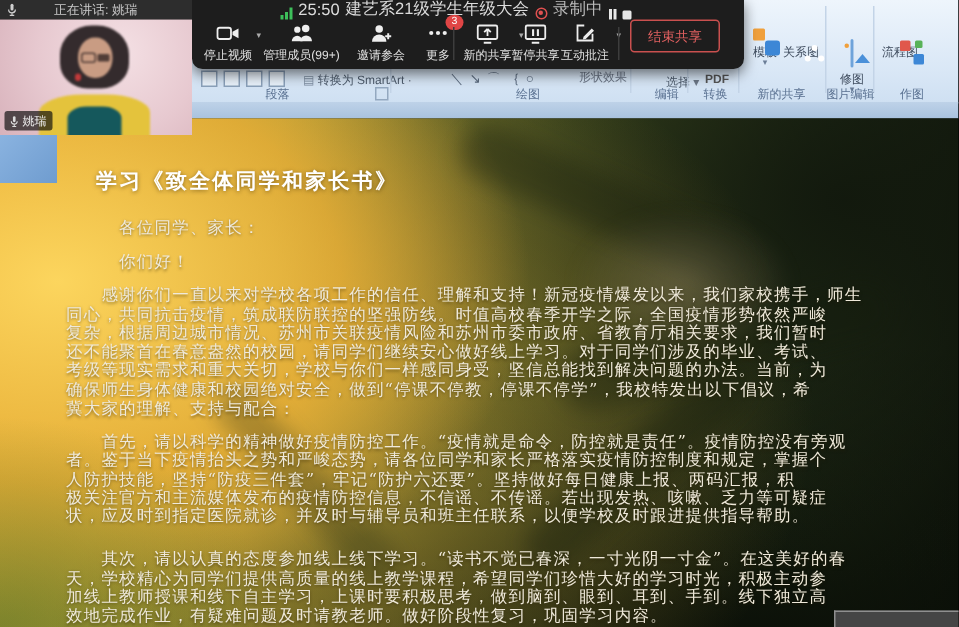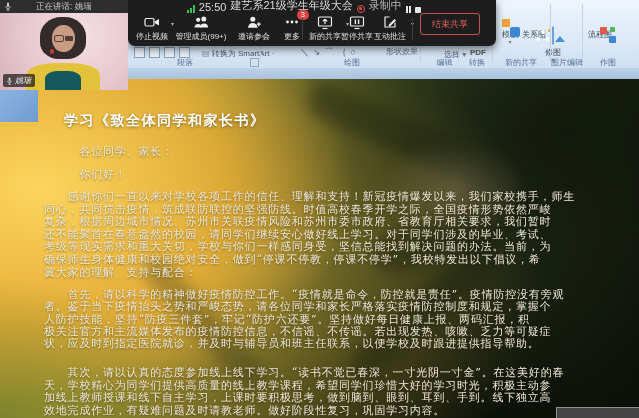--- a/index.html
+++ b/index.html
@@ -102,21 +102,21 @@
     background:radial-gradient(circle at 62% 28%,#f4e0e4,#e7c9d0 55%,#d8b2bb);}
   .person{position:absolute;left:0;top:0;width:100%;height:100%;filter:blur(.7px);}
   .hair{position:absolute;left:40px;top:4px;width:46px;height:42px;background:#342b2d;border-radius:46% 46% 40% 40%;}
   .face{position:absolute;left:52px;top:12px;width:23px;height:27px;background:#c99c83;border-radius:48%;}
   .spec{position:absolute;left:54px;top:22px;width:8px;height:5px;border:1px solid rgba(40,30,30,.75);border-radius:2px;
     box-shadow:10px 0 0 -1px rgba(40,30,30,.75);}
   .earring{position:absolute;left:50px;top:36px;width:4px;height:5px;background:#c23a3a;border-radius:2px;}
   .jacket{position:absolute;left:26px;top:50px;width:74px;height:30px;background:#e4c33c;border-radius:40% 40% 0 0;}
   .shirt{position:absolute;left:45px;top:58px;width:36px;height:22px;background:#15585c;border-radius:35% 35% 0 0;}
   .nametag{position:absolute;left:3px;bottom:3px;background:rgba(15,15,15,.68);border-radius:2px;
-    display:flex;align-items:center;gap:2px;padding:1px 4px 1px 3px;font-style:italic;}
+    display:flex;align-items:center;gap:2px;padding:1px 4px 1px 3px;}
   .nametag .lbl{font-size:8px;color:#eee;}
 </style>
 </head>
 <body>
 
 <div class="stage">
 
   <div class="ribbon">
     <div class="para-icons">
         <i></i>
@@ -134,21 +134,21 @@
     <div class="launcher" style="left:250px;"></div>
 
     <div class="big-btn" style="left:495px;">
       <span class="bic ic-template"></span>
       <span class="lbl">模板</span><span class="car">▾</span>
     </div>
     <div class="big-btn" style="left:519px;">
       <span class="bic ic-diagram"></span>
       <span class="lbl">关系图</span>
     </div>
-    <div class="big-btn" style="left:538px;">
+    <div class="big-btn" style="left:553px;">
       <span class="bic ic-photo"></span>
       <span class="lbl">修图</span><span class="car">▾</span>
     </div>
     <div class="big-btn" style="left:585px;">
       <span class="bic ic-flow"></span>
       <span class="lbl">流程图</span>
     </div>
 
     <div class="vsep" style="left:260px;"></div>
     <div class="vsep" style="left:420px;"></div>

